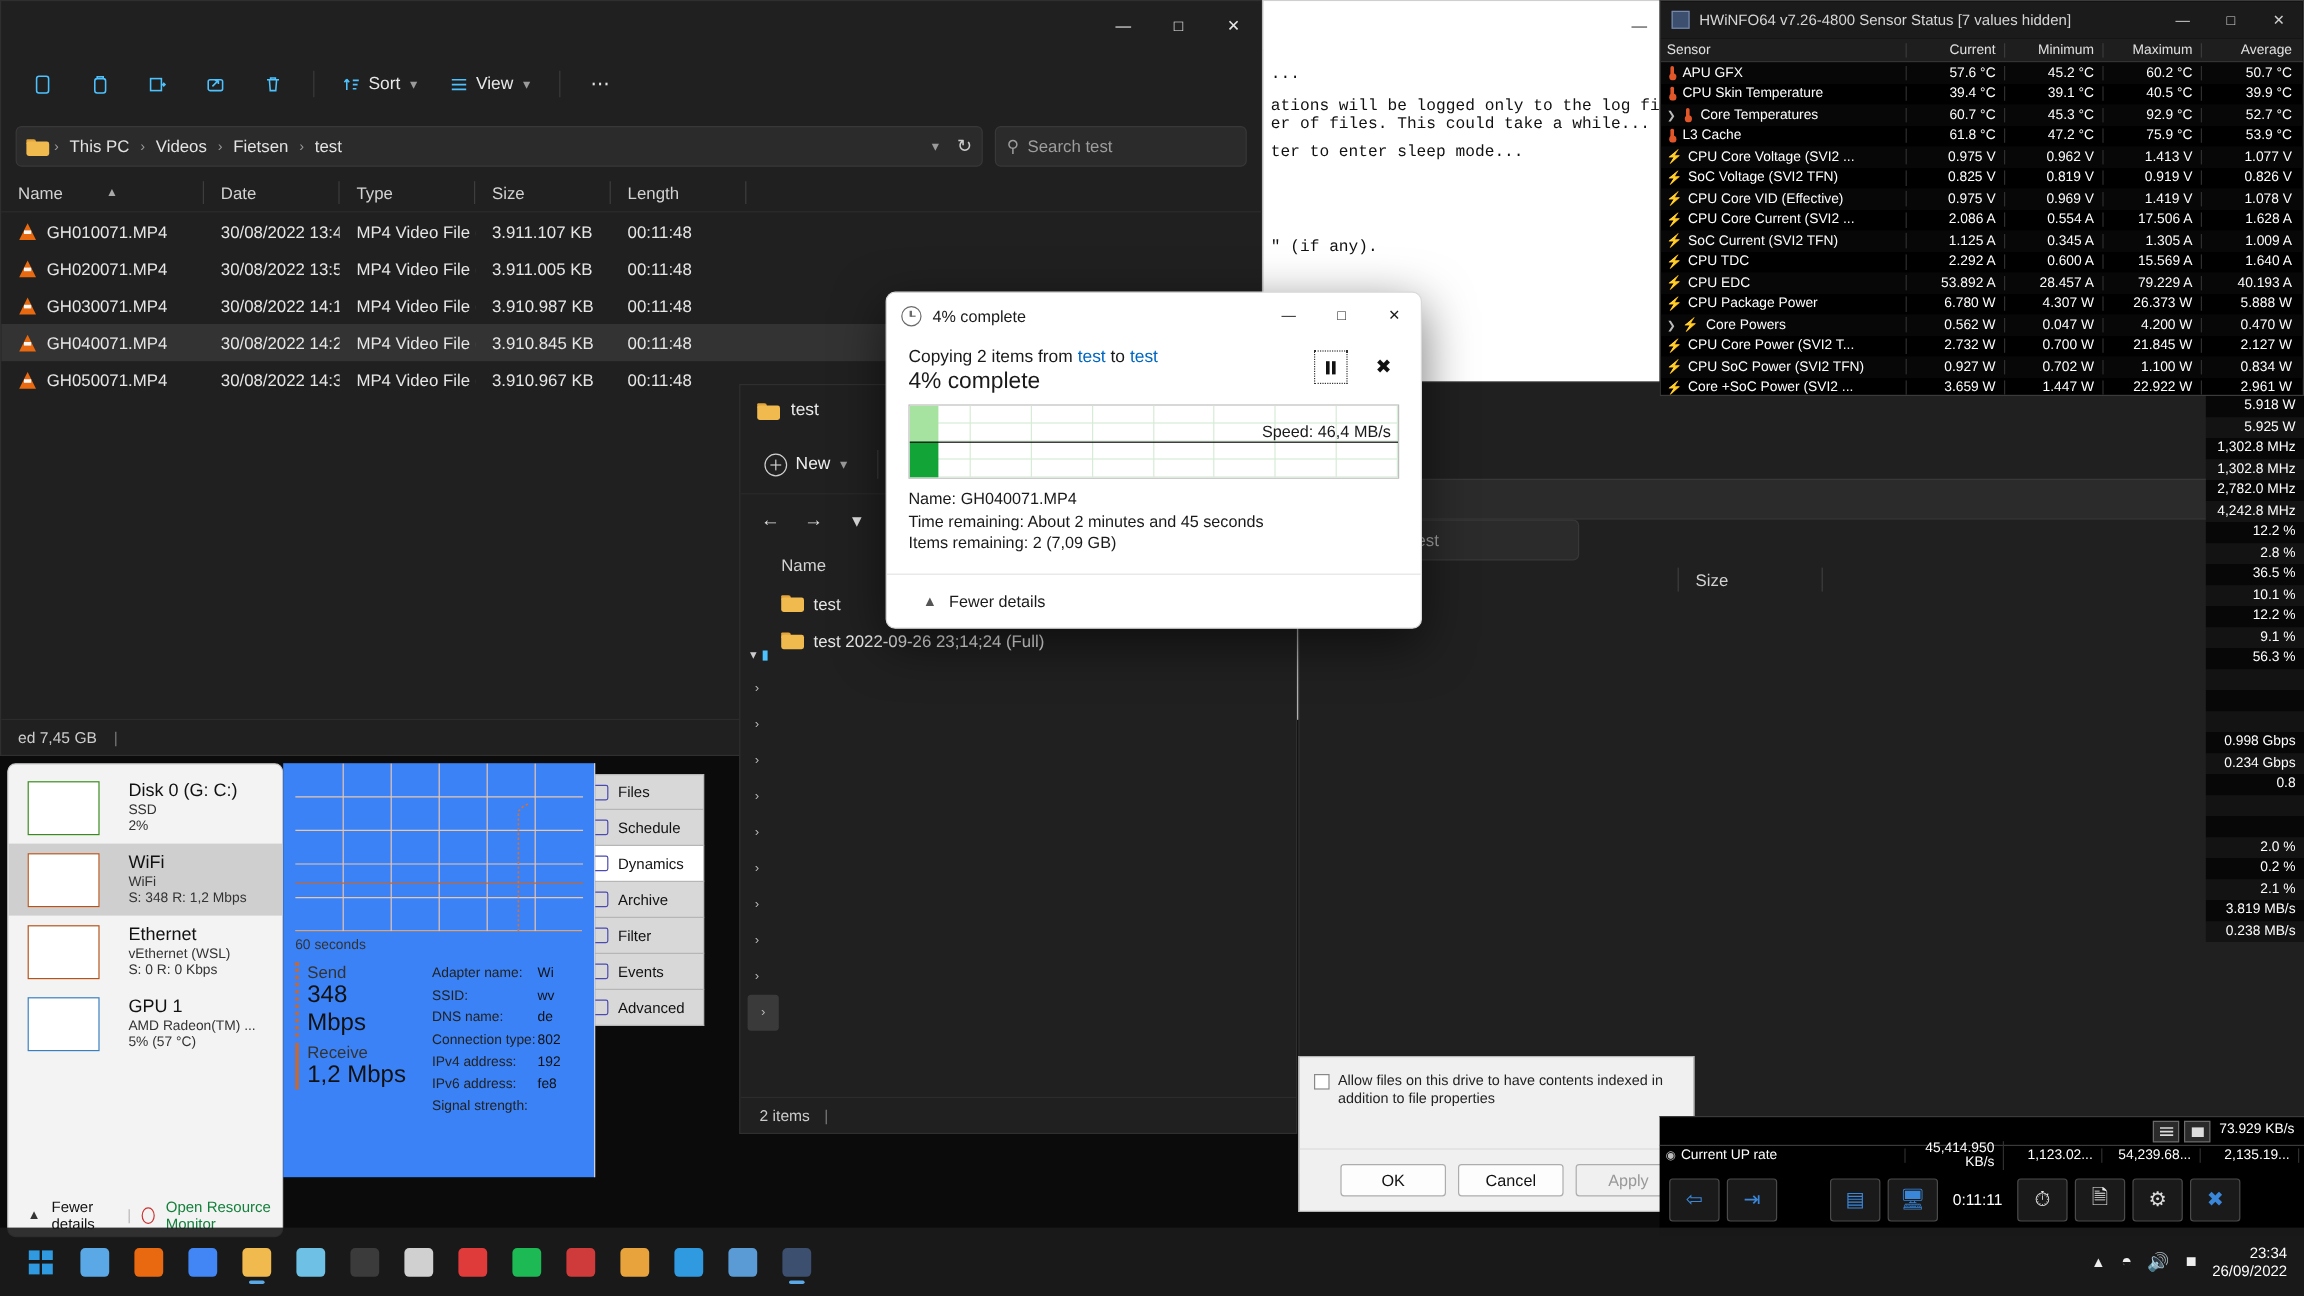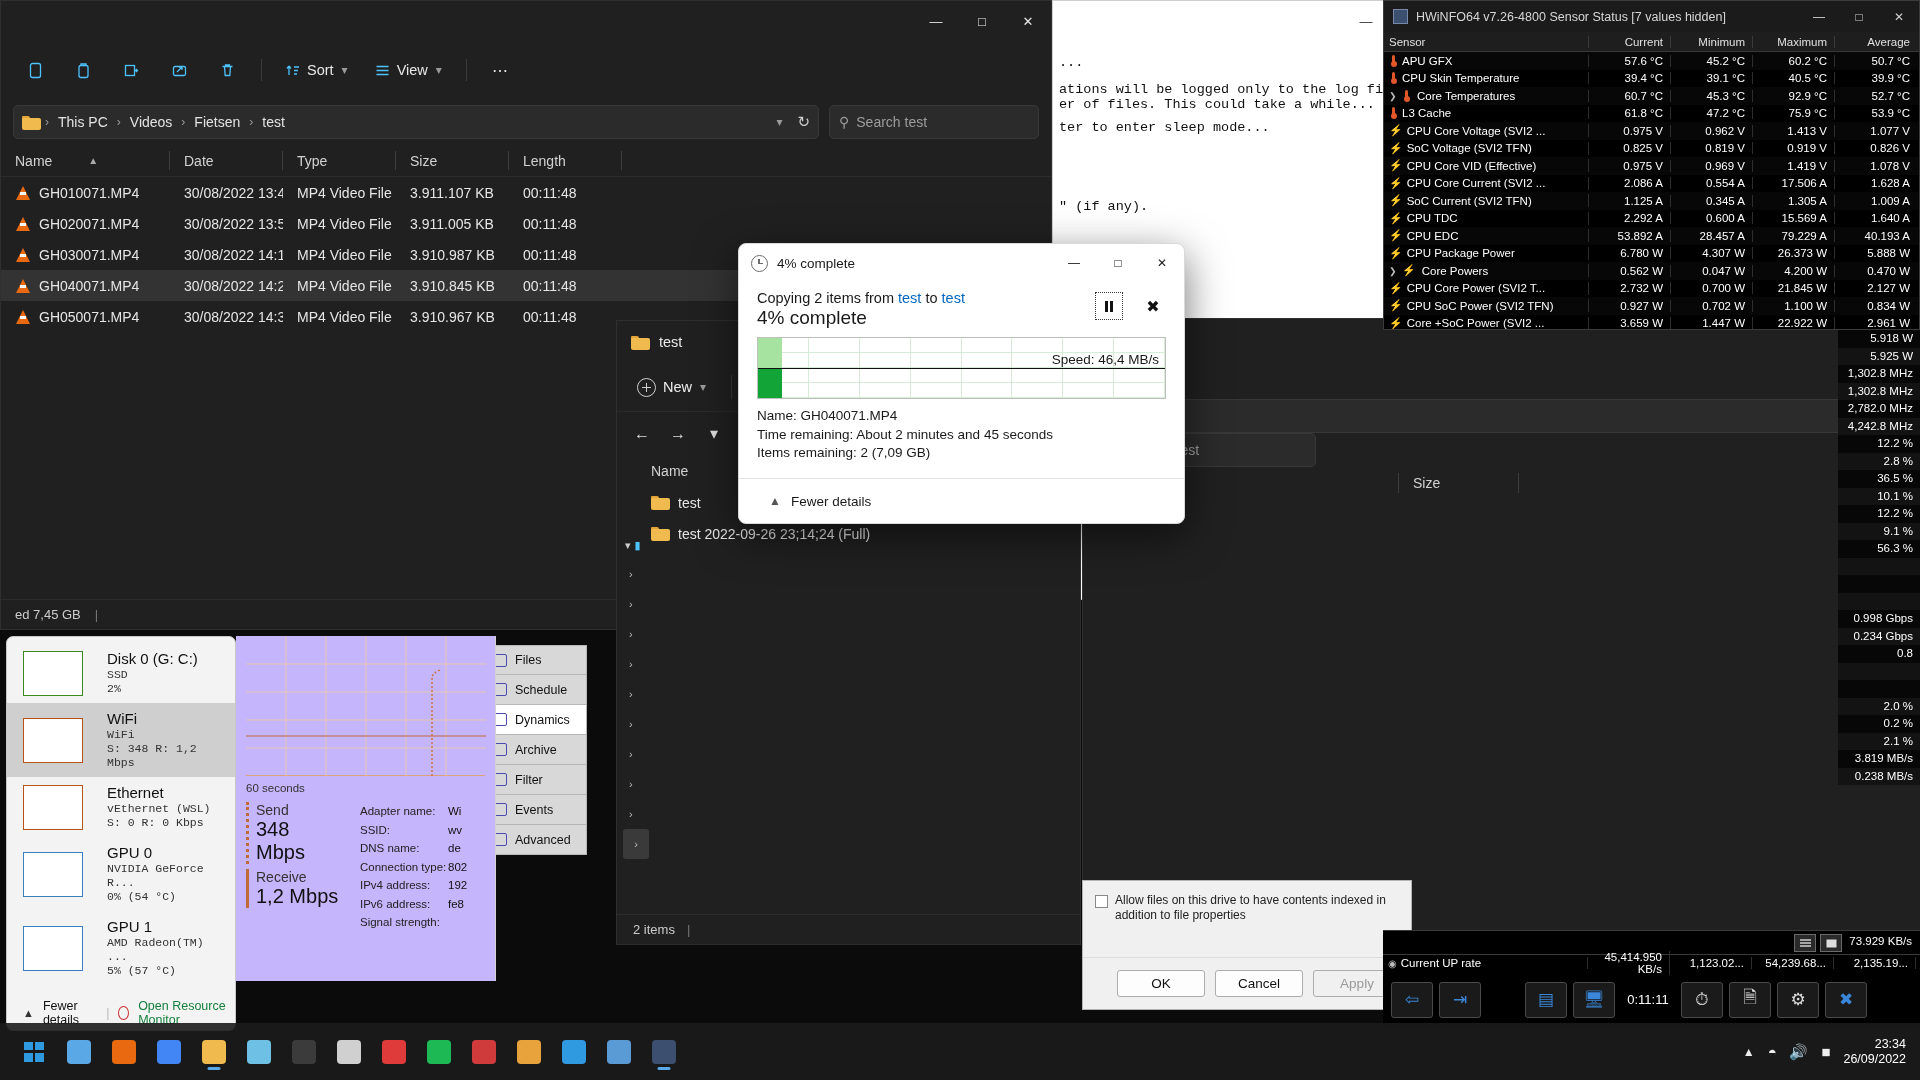--- a/index.html
+++ b/index.html
@@ -141,28 +141,28 @@
     padding-left:30px; gap:10px; }
   .chev { color:#555; font-size:12px; }
 
   
   #tm { left:6px; top:636px; width:230px; height:395px; background:#f3f3f3;
     border:1px solid #c8c8c8; border-radius:7px; }
   .tmitem { display:flex; gap:24px; padding:7px 10px 7px 16px; align-items:center; }
   .tmitem.sel { background:#cfcfcf; }
   .spark { width:60px; height:45px; background:#fff; flex:0 0 60px; }
   .tmname { font-size:15px; color:#111; }
-  .tmsub { font-size:11.5px; color:#333; line-height:14px;font-family:Liberation Mono, monospace; }
+  .tmsub { font-size:11.5px; color:#333; line-height:14px; }
   .tmfoot { position:absolute; left:0; right:0; bottom:0; height:34px;
     display:flex; align-items:center; gap:9px; padding-left:16px;
     font-size:12.5px; color:#111; }
 
   
   #wifi { left:236px; top:636px; width:260px; height:345px;
-    background:#c4b5fd; border-right:1px solid #d2d2d2; }
+    background:#3b82f6; border-right:1px solid #d2d2d2; }
   .wlab { font-size:14px; color:#333; }
   .wbig { font-size:20px; color:#111; }
   .wkv { font-size:11.5px; color:#222; line-height:18.5px; }
 
   
   #ffs { left:484px; top:645px; width:103px; height:210px; }
   .ffsi { height:30px; display:flex; align-items:center; gap:8px;
     padding-left:9px; background:#d8d8d8; border:1px solid #b6b6b6;
     border-top:none; font-size:12.5px; color:#111; }
   .ffsi.act { background:#fff; }
@@ -514,24 +514,20 @@
           <span class="spark" style="border:1.5px solid #3a8a1f"></span>
           <span><span class="tmname">Disk 0 (G: C:)</span><div class="tmsub">SSD</div><div class="tmsub">2%</div></span>
         </div>
         <div class="tmitem sel">
           <span class="spark" style="border:1.5px solid #b5531b"></span>
           <span><span class="tmname">WiFi</span><div class="tmsub">WiFi</div><div class="tmsub">S: 348 R: 1,2 Mbps</div></span>
         </div>
         <div class="tmitem">
           <span class="spark" style="border:1.5px solid #b5531b"></span>
           <span><span class="tmname">Ethernet</span><div class="tmsub">vEthernet (WSL)</div><div class="tmsub">S: 0 R: 0 Kbps</div></span>
-        </div>
-        <div class="tmitem">
-          <span class="spark" style="border:1.5px solid #3a7ebf"></span>
-          <span><span class="tmname">GPU 0</span><div class="tmsub">NVIDIA GeForce R...</div><div class="tmsub">0%  (54 °C)</div></span>
         </div>
         <div class="tmitem">
           <span class="spark" style="border:1.5px solid #3a7ebf"></span>
           <span><span class="tmname">GPU 1</span><div class="tmsub">AMD Radeon(TM) ...</div><div class="tmsub">5%  (57 °C)</div></span>
         </div>
       </div>
     <div class="tmfoot">
       <span style="color:#333;font-size:11px;">▲</span>
       <span>Fewer details</span>
       <span style="color:#bbb;">|</span>

